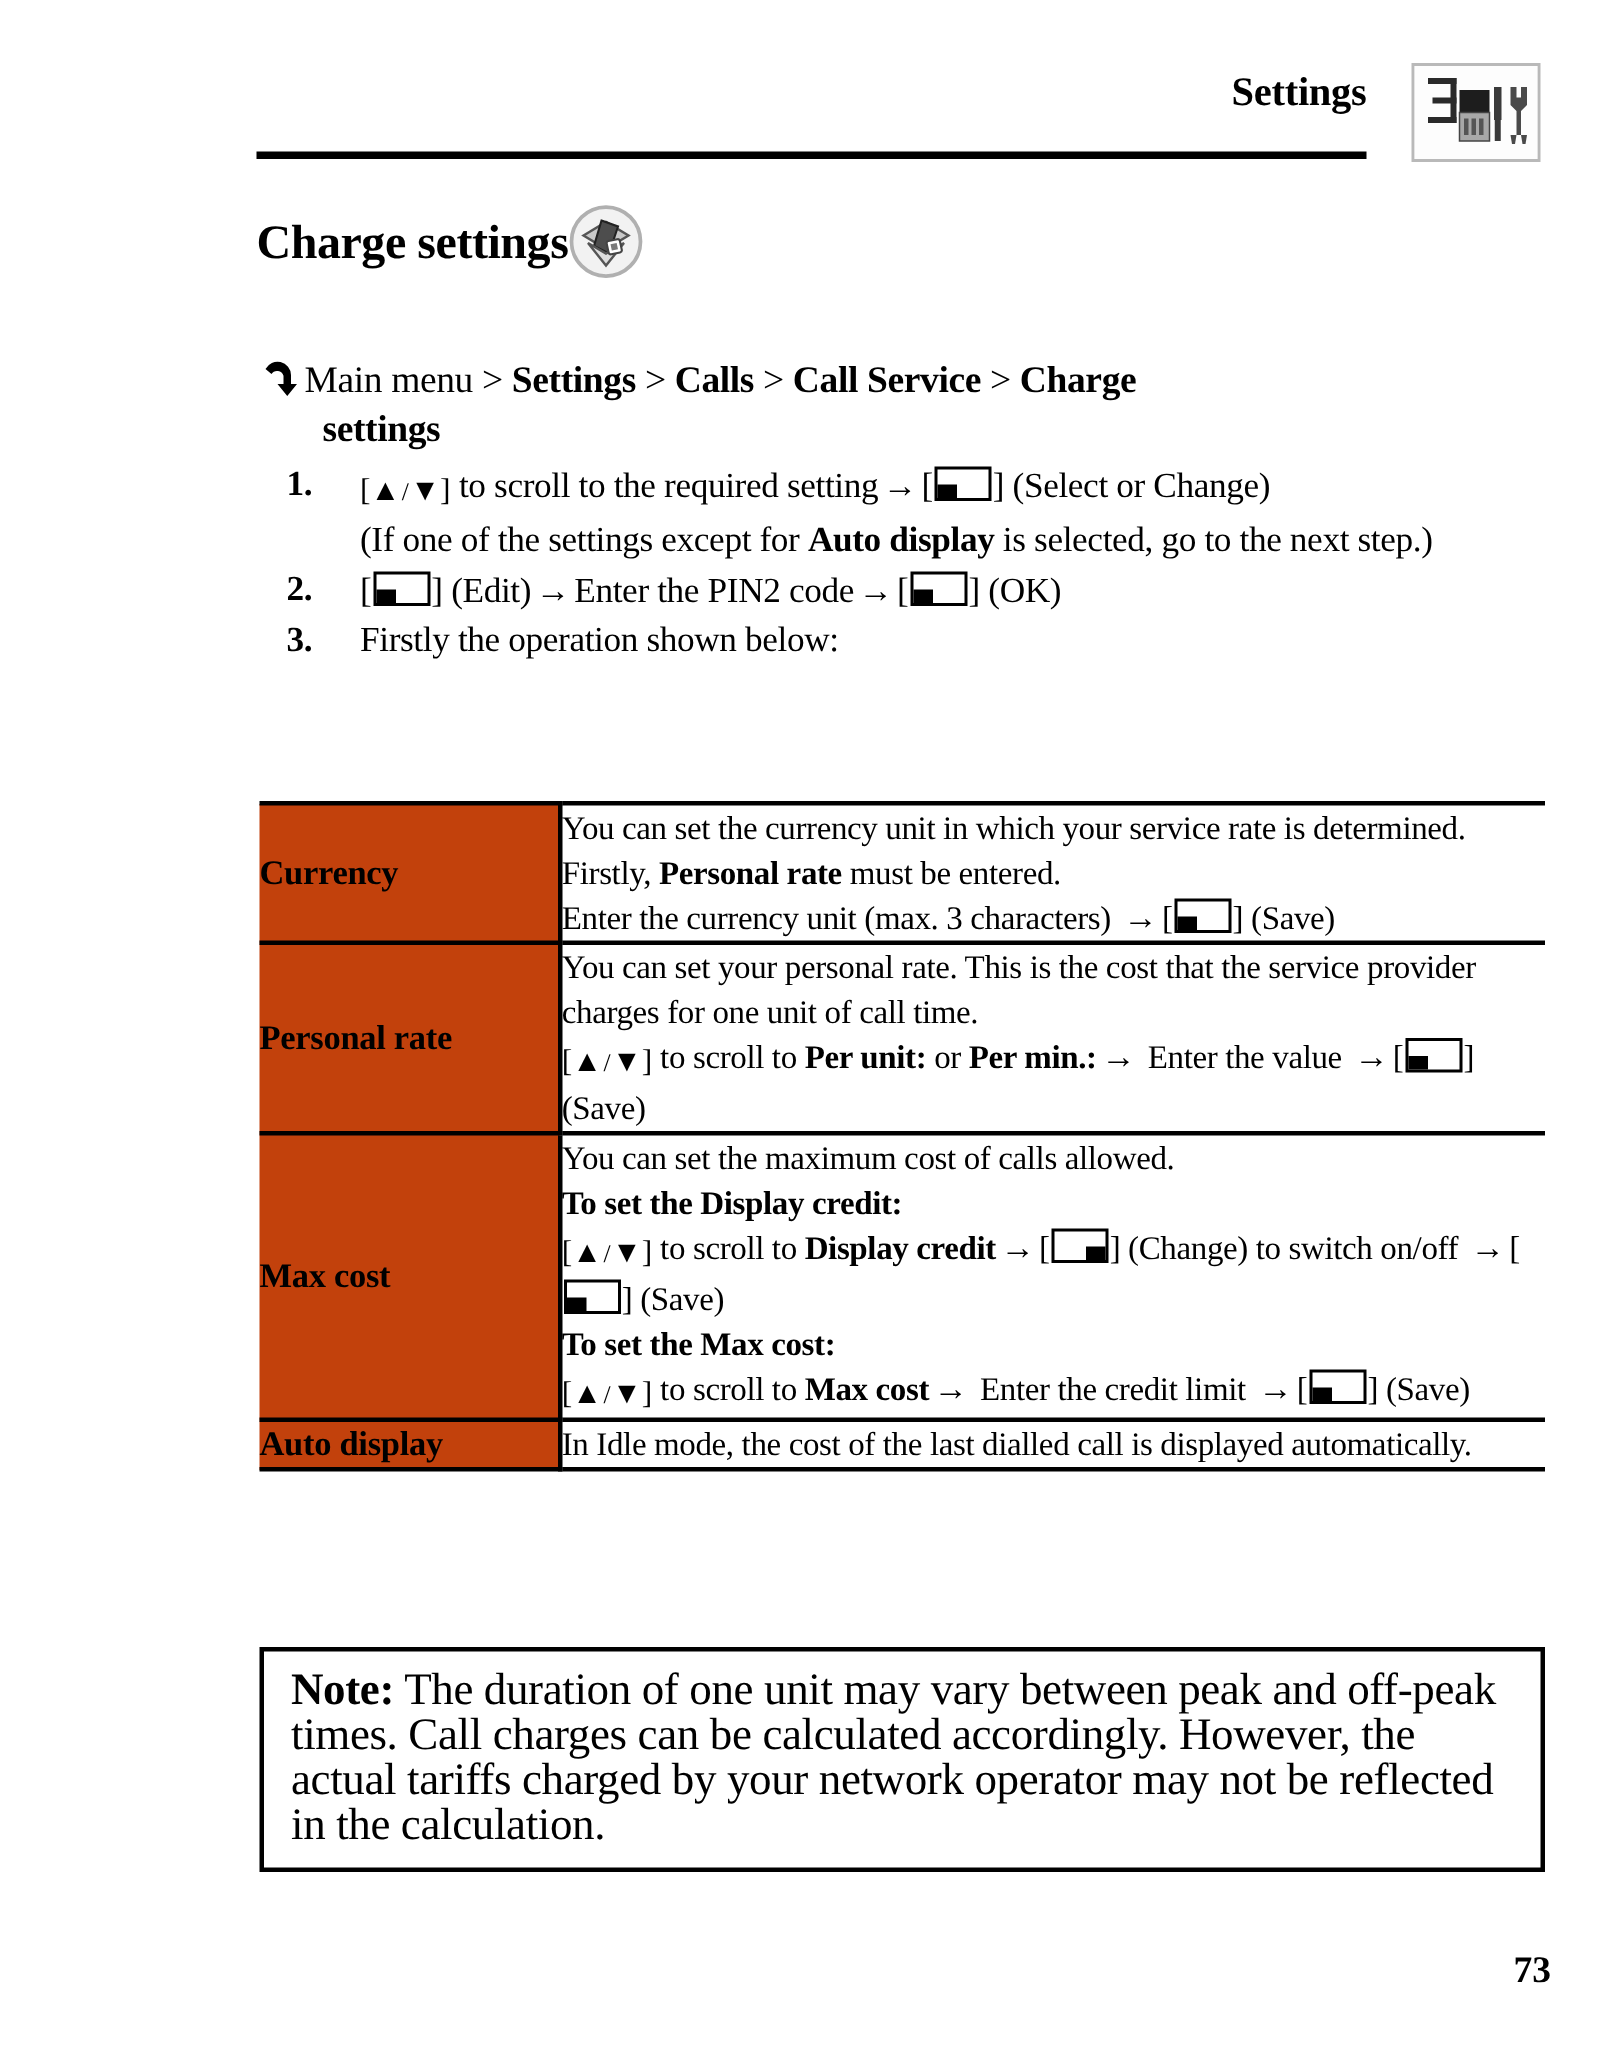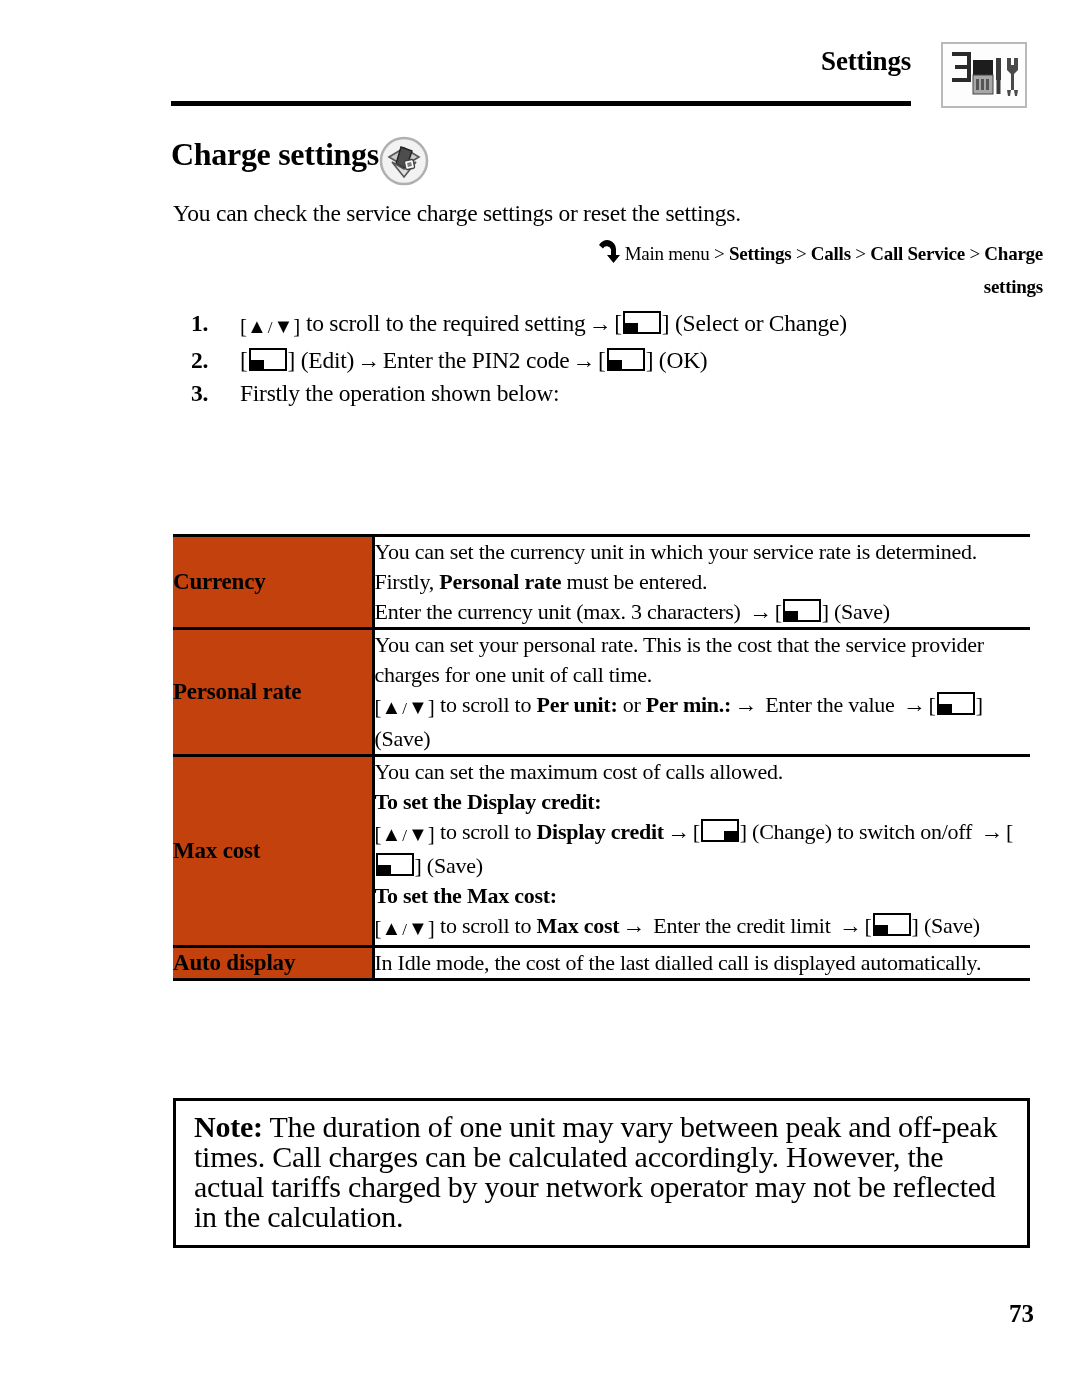--- a/index.html
+++ b/index.html
@@ -62,21 +62,21 @@
     border: 2px solid #b9b9b9;
     box-sizing: border-box;
   }
 
   
   .section-head {
     position: absolute;
     left: 155px;
     top: 136px;
     display: flex;
-    align-items: flex-start;
+    align-items: center;
   }
   .section-head-text {
     font-size: 32px;
     font-weight: bold;
     letter-spacing: -0.3px;
     white-space: nowrap;
   }
   .charge-icon {
     width: 50px;
     height: 50px;
@@ -93,24 +93,23 @@
     line-height: 31px;
     letter-spacing: -0.25px;
   }
 
   
   .pathline {
     position: absolute;
     left: 157px;
     top: 237px;
     width: 870px;
-    font-size: 19px;
+    font-size: 25px;
     line-height: 33px;
     letter-spacing: -0.25px;
-    text-align: right;
   }
   .path-arrow-ico {
     display: inline-block;
     vertical-align: -5px;
     width: 26px;
     height: 26px;
     margin-right: 4px;
   }
   .path-indent {
     padding-left: 42px;
@@ -295,39 +294,39 @@
         <path d="M22 11 L33 15 L27 33 L17 28 Z" fill="#4d4d4d" stroke="#222" stroke-width="1.4"></path>
 
         <path d="M13 26 L25 33 L37 26 L25 41 Z" fill="#dedede" stroke="#555" stroke-width="1.6"></path>
 
         <rect x="26" y="24" width="9" height="9" rx="1.5" fill="#ffffff" stroke="#444" stroke-width="1.4" transform="rotate(-12 30.5 28.5)"></rect>
         <rect x="28.4" y="26.4" width="4.2" height="4.2" fill="#7a7a7a" transform="rotate(-12 30.5 28.5)"></rect>
       </svg>
     </span>
   </div>
 
-  <div class="intro">You can check the service charge settings or reset the settings.</div>
 
   <div class="pathline">
     <span class="path-arrow-ico">
       <svg width="26" height="26" viewBox="0 0 26 26" xmlns="http://www.w3.org/2000/svg">
         <path d="M4 6 A9 9 0 0 1 21 10 L21 16 L25 16 L18.5 24 L12 16 L16 16 L16 10.5 A4.4 4.4 0 0 0 8 9.4 Z" fill="#000"></path>
       </svg>
     </span><span>Main menu</span><span> &gt; </span><span class="b">Settings</span><span> &gt; </span><span class="b">Calls</span><span> &gt; </span><span class="b">Call Service</span><span> &gt; </span><span class="b">Charge</span>
     <span class="path-indent">settings</span>
   </div>
 
   <div class="steps">
 
     <div class="step">
       <span class="step-num">1.</span><span class="updown">[<span style="font-size:20px;">▲</span><span class="slash">/</span><span style="font-size:20px;">▼</span>]</span>
       <span>to scroll to the required setting</span><span class="arr">→</span>[<span class="key left"></span>]
       <span>(Select or Change)</span>
     </div>
 
+    <div class="step-note"><span>(If one of the settings except for </span><span class="b">Auto display</span><span> is selected, go to the next step.)</span></div>
 
     <div class="step">
       <span class="step-num">2.</span>[<span class="key left"></span>]
       <span>(Edit)</span><span class="arr">→</span><span>Enter the PIN2 code</span><span class="arr">→</span>[<span class="key left"></span>]
       <span>(OK)</span>
     </div>
 
     <div class="step">
       <span class="step-num">3.</span><span>Firstly the operation shown below:</span>
     </div>

